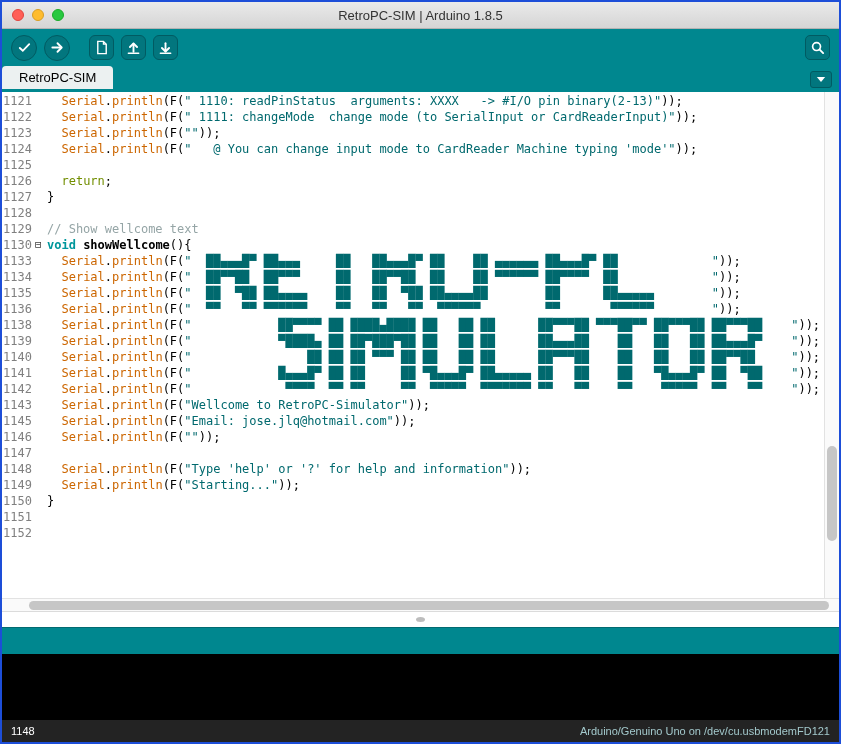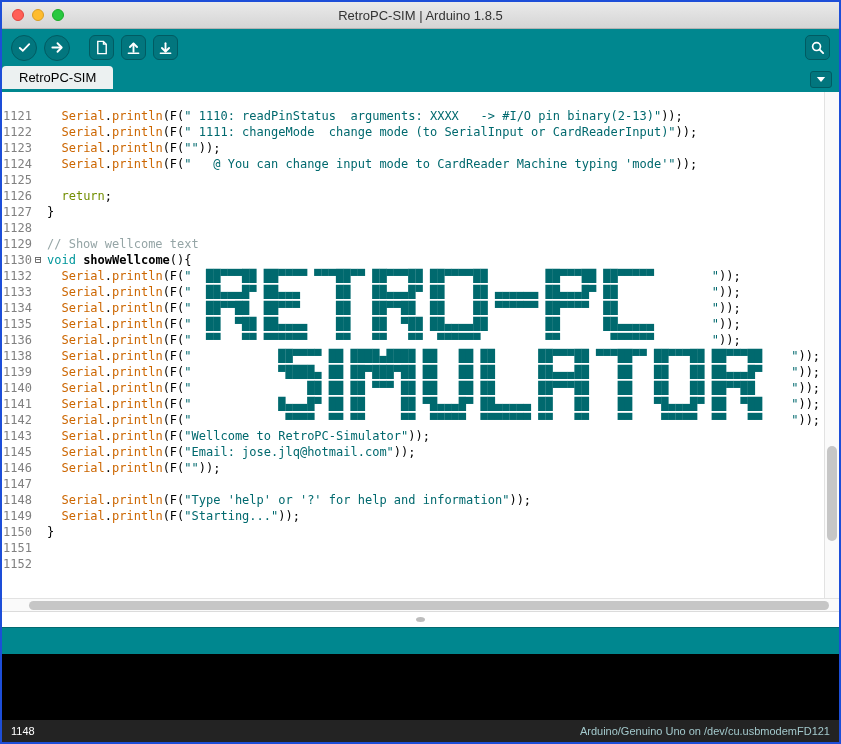--- a/index.html
+++ b/index.html
@@ -28,30 +28,30 @@
   .ggap{width:5px;flex:none}
   .ticon{display:flex;align-items:center;justify-content:center}
 
   
   .tabstrip{height:26px;flex:none;background:var(--accent);display:flex;align-items:flex-start;padding-left:0;position:relative}
   .tab{height:23px;background:#ECF1F1;border-radius:4px 4px 0 0;padding:0 17px;display:flex;align-items:center;font-size:13px;color:#000;cursor:pointer}
   .tab-menu{position:absolute;right:7px;bottom:4px;width:22px;height:17px;background:var(--btn);border:1px solid var(--btn-border);border-radius:3px;display:flex;align-items:center;justify-content:center;cursor:pointer;padding:0}
 
   
   .editor{flex:1;min-height:0;position:relative;background:#fff}
-  .code-lines{position:absolute;left:0;top:0;right:15px;bottom:13px;overflow:hidden;padding-top:16px;
+  .code-lines{position:absolute;left:0;top:0;right:15px;bottom:13px;overflow:hidden;padding-top:1px;
     font-family:"DejaVu Sans Mono",monospace;font-size:12px;line-height:16px}
   .line{display:flex;height:16px}
   .gutter{flex:none;width:33px;padding-right:3px;text-align:right;color:#808080}
   .fold{flex:none;width:12px;text-align:left;color:#444;font-size:11px}
   .codetext{white-space:pre}
   .tok-p{color:#000}
   .tok-f{color:var(--tok-f)}
   .tok-s{color:var(--tok-s)}
-  .tok-k{color:var(--tok-k);font-weight:normal}
+  .tok-k{color:var(--tok-k);font-weight:bold}
   .tok-d{color:#000;font-weight:bold}
   .tok-r{color:var(--tok-r)}
   .tok-c{color:var(--tok-c)}
 
   .vscroll{position:absolute;top:0;right:0;bottom:13px;width:15px;background:#FAFAFA;border-left:1px solid #E2E2E2}
   .vthumb{position:absolute;left:2px;right:2px;top:70%;height:95px;background:#C6C6C6;border-radius:6px;cursor:pointer}
   .hscroll{position:absolute;left:0;right:0;bottom:0;height:13px;background:#FAFAFA;border-top:1px solid #E2E2E2}
   .hthumb{position:absolute;top:2px;height:9px;left:27px;right:10px;background:#C6C6C6;border-radius:5px;cursor:pointer}
 
   
@@ -189,25 +189,20 @@
           <span class="gutter">1129</span>
           <span class="fold"></span>
           <span class="codetext"><span class="tok-c">// Show wellcome text</span></span>
         </div>
         <div class="line">
           <span class="gutter">1130</span>
           <span class="fold">⊟</span>
           <span class="codetext"><span class="tok-k">void</span><span class="tok-p"> </span><span class="tok-d">showWellcome</span><span class="tok-p">(){</span></span>
         </div>
         <div class="line">
-          <span class="gutter">1132</span>
-          <span class="fold"></span>
-          <span class="codetext"><span class="tok-p">  </span><span class="tok-f">Serial</span><span class="tok-p">.</span><span class="tok-f">println</span><span class="tok-p">(F(</span><span class="tok-s">"  ██▀▀▀██ ██▀▀▀▀ ▀▀▀██▀▀ ██▀▀▀██ ██▀▀▀▀██        ██▀▀▀██ ██▀▀▀▀▀        "</span><span class="tok-p">));</span></span>
-        </div>
-        <div class="line">
           <span class="gutter">1133</span>
           <span class="fold"></span>
           <span class="codetext"><span class="tok-p">  </span><span class="tok-f">Serial</span><span class="tok-p">.</span><span class="tok-f">println</span><span class="tok-p">(F(</span><span class="tok-s">"  ██▄▄▄█▀ ██▄▄▄     ██   ██▄▄▄█▀ ██    ██ ▄▄▄▄▄▄ ██▄▄▄█▀ ██             "</span><span class="tok-p">));</span></span>
         </div>
         <div class="line">
           <span class="gutter">1134</span>
           <span class="fold"></span>
           <span class="codetext"><span class="tok-p">  </span><span class="tok-f">Serial</span><span class="tok-p">.</span><span class="tok-f">println</span><span class="tok-p">(F(</span><span class="tok-s">"  ██▀▀██  ██▀▀▀     ██   ██▀▀██  ██    ██ ▀▀▀▀▀▀ ██▀▀▀▀  ██             "</span><span class="tok-p">));</span></span>
         </div>
         <div class="line">

